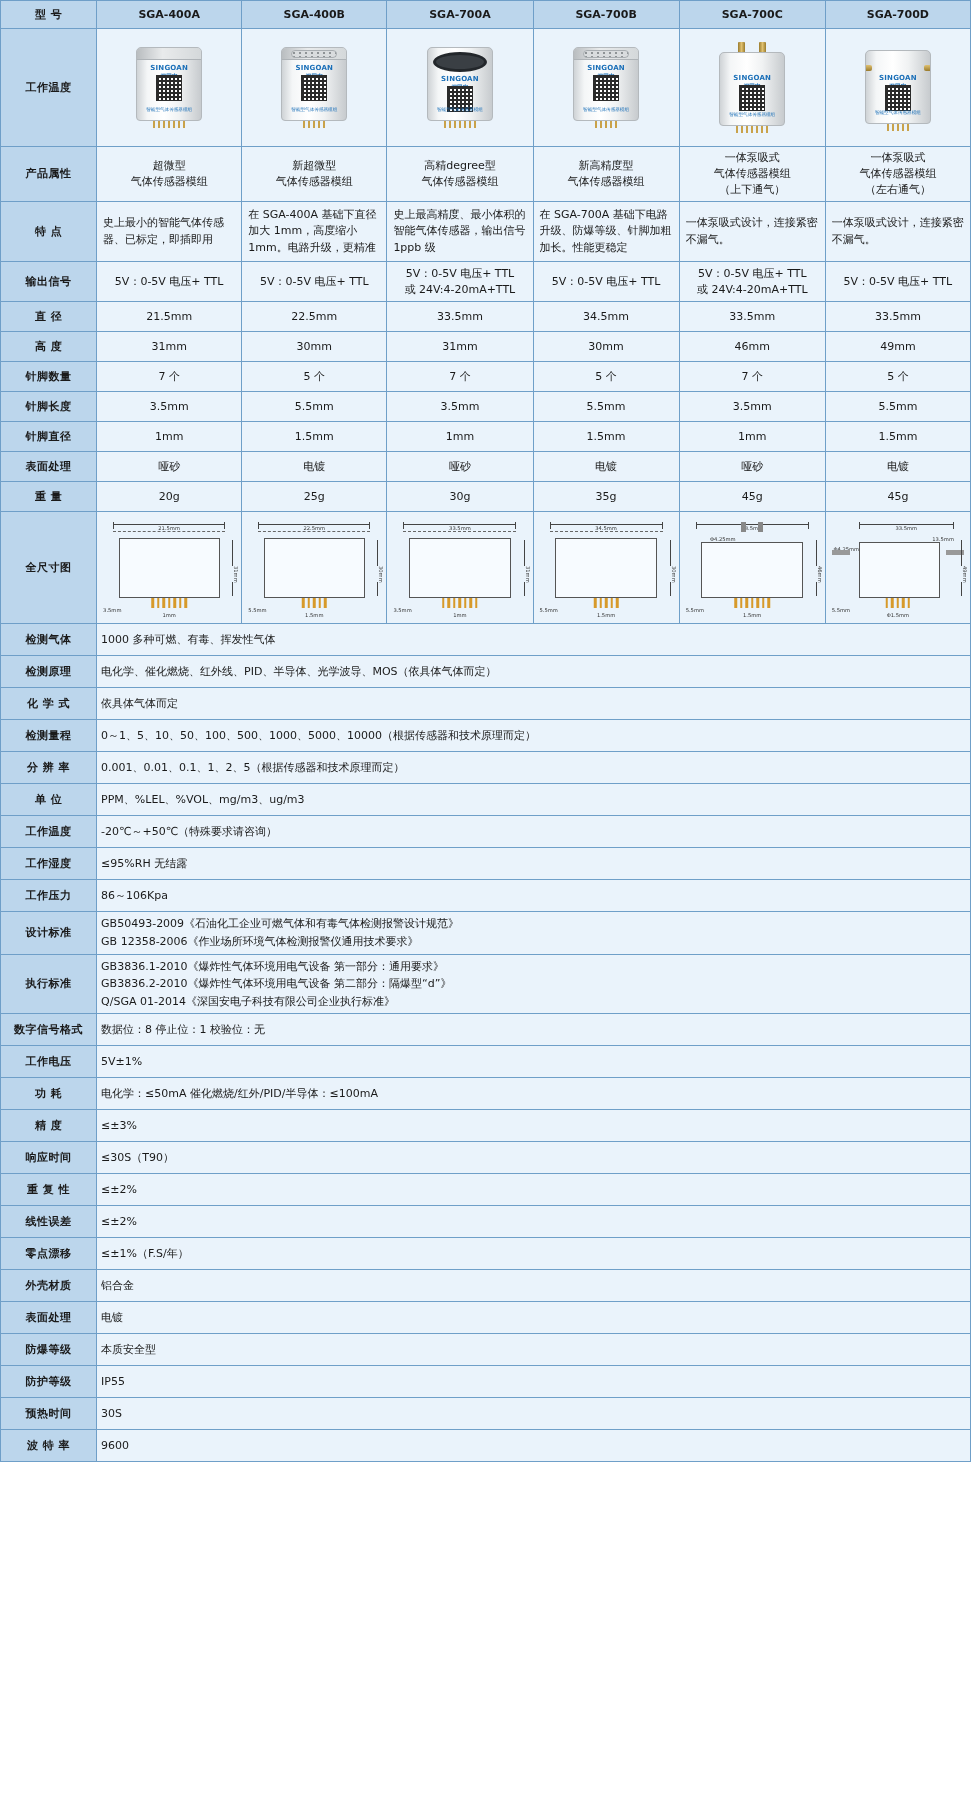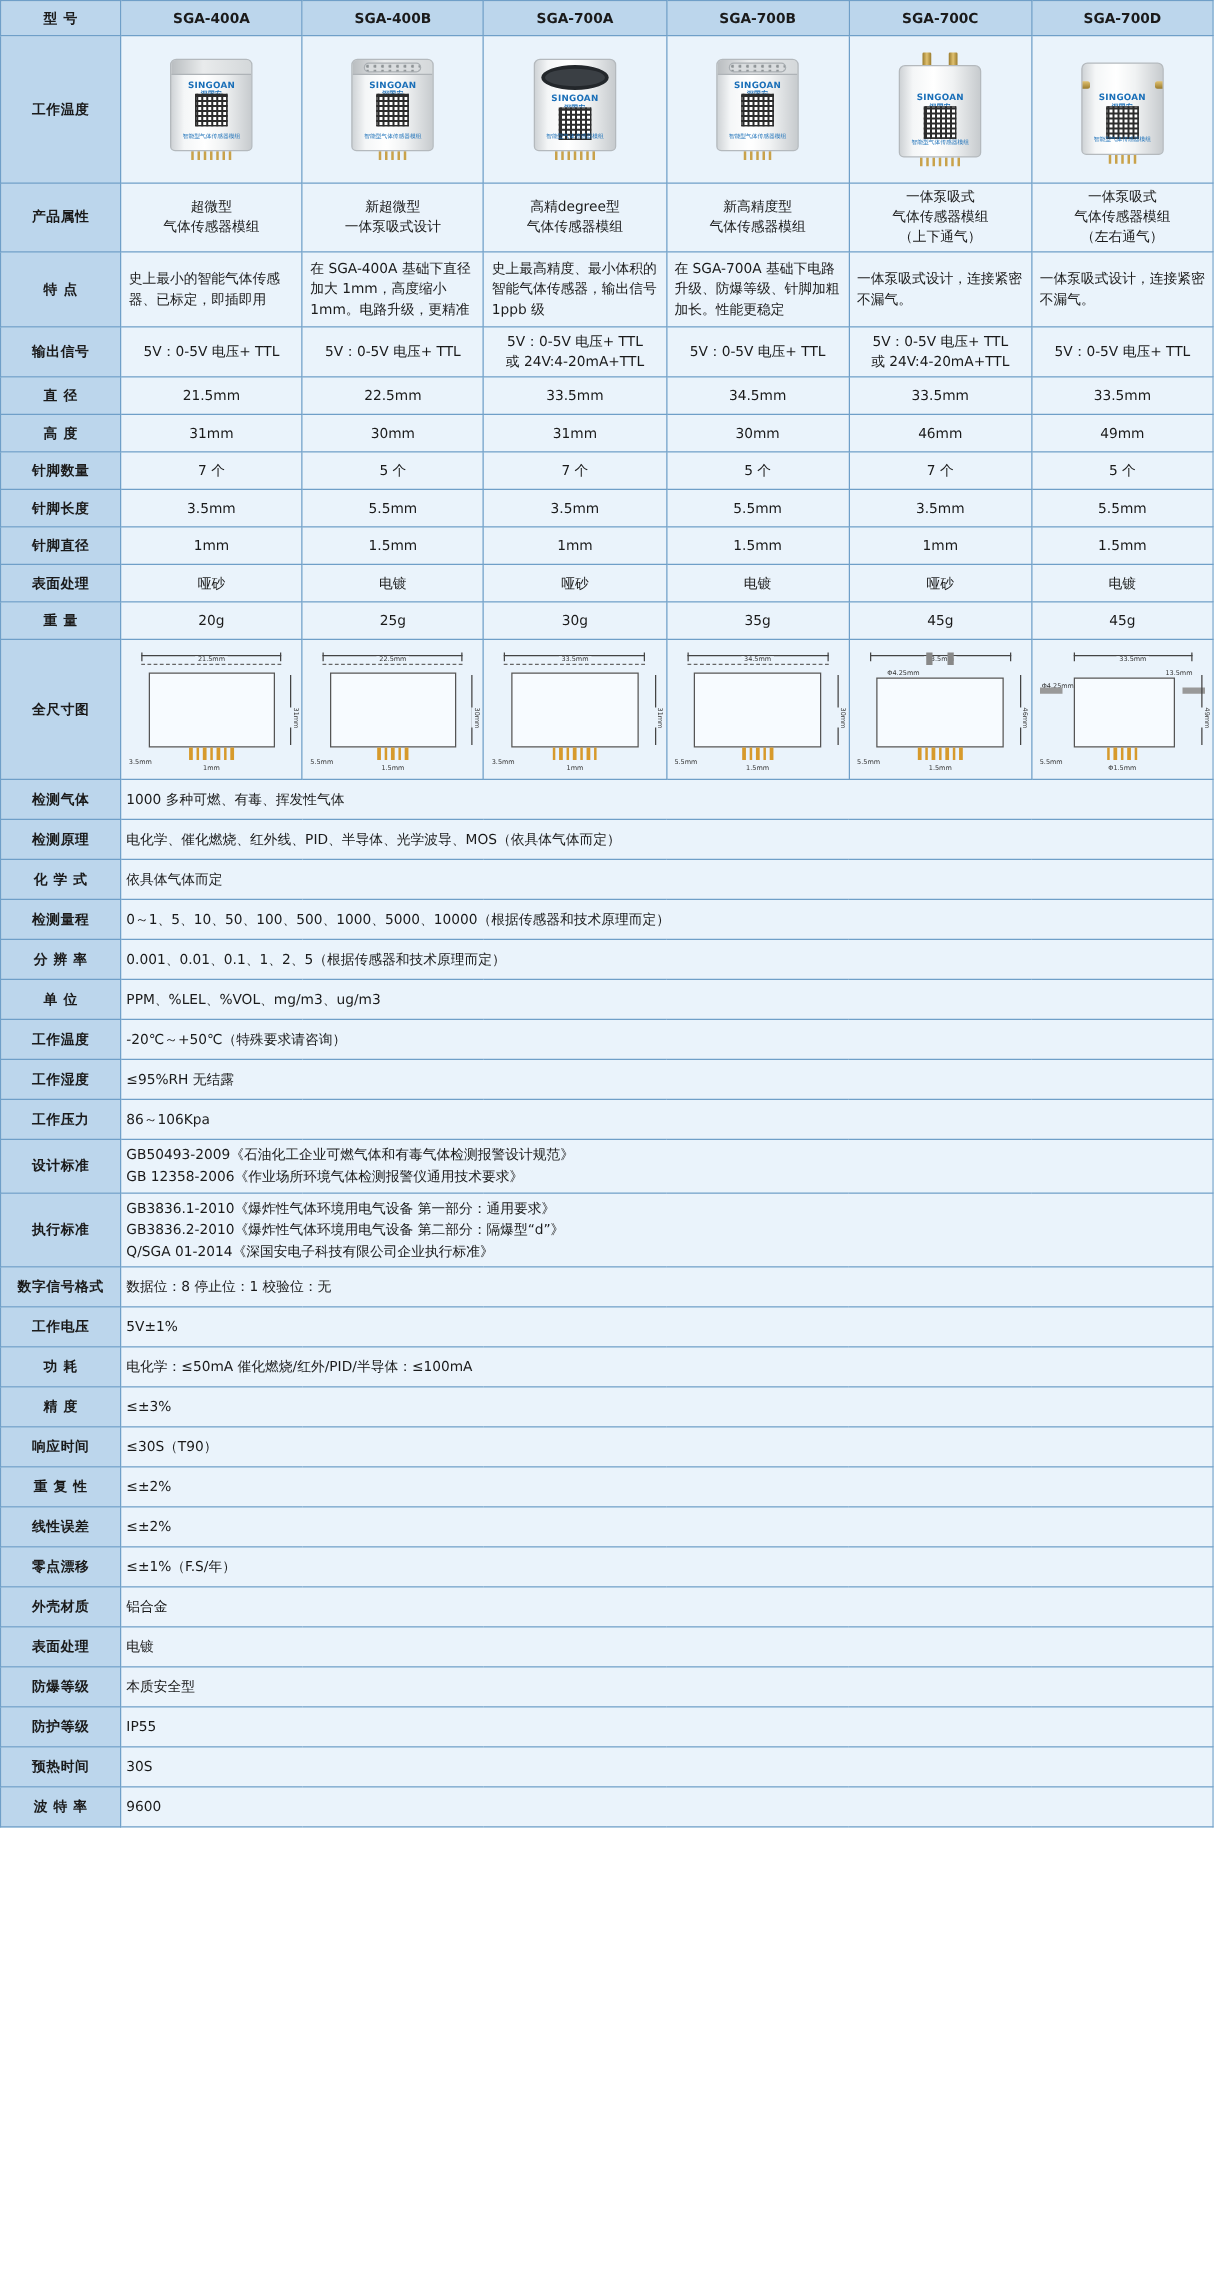--- a/index.html
+++ b/index.html
@@ -360,21 +360,21 @@
           </div>
         </td>
       </tr>
 
 
       <tr>
         <td class="lbl">产品属性</td>
         <td class="cell multi">超微型
 气体传感器模组</td>
         <td class="cell multi">新超微型
-一体泵吸式设计</td>
+气体传感器模组</td>
         <td class="cell multi">高精degree型
 气体传感器模组</td>
         <td class="cell multi">新高精度型
 气体传感器模组</td>
         <td class="cell multi">一体泵吸式
 气体传感器模组
 （上下通气）</td>
         <td class="cell multi">一体泵吸式
 气体传感器模组
 （左右通气）</td>

